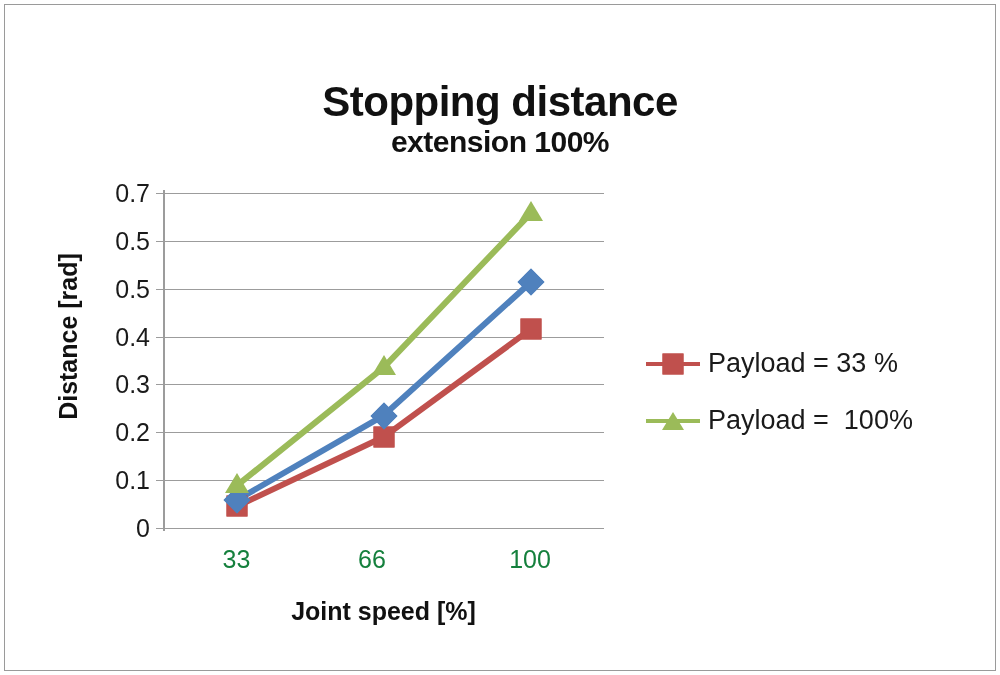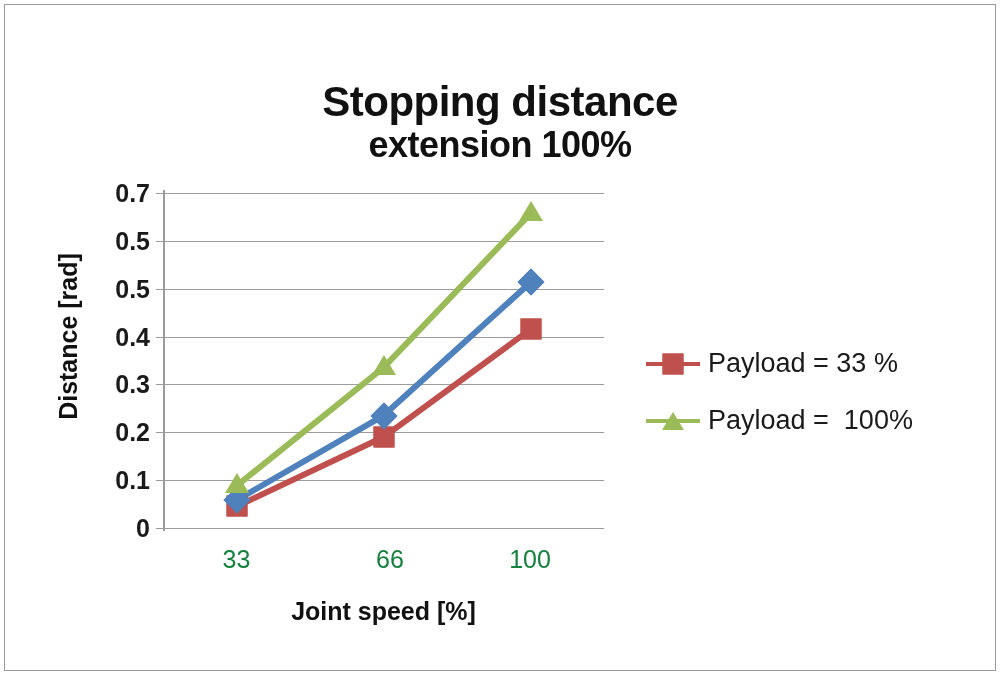--- a/index.html
+++ b/index.html
@@ -39,21 +39,21 @@
     text-align: center;
     font-weight: bold;
     font-size: 42px;
     line-height: 1.12;
     color: #111111;
     letter-spacing: -0.5px;
     margin-top: 48px;
   }
   .chart-title .line2 {
     display: block;
-    font-size: 36px;
+    font-size: 30px;
   }
 
   
   .plot-area {
     position: absolute;
     left: 163px;
     top: 193px;
     width: 441px;
     height: 335px;
   }
@@ -89,21 +89,20 @@
     font-size: 25px;
     color: #1a1a1a;
     transform: translateY(-50%);
   }
   .y-ticks-wrap {
     position: absolute;
     left: 90px;
     top: 0;
     width: 60px;
     height: 675px;
-    font-weight: bold;
   }
 
   
   .x-tick-label {
     position: absolute;
     top: 545px;
     width: 120px;
     text-align: center;
     font-size: 25px;
     color: #15803d;
@@ -256,21 +255,21 @@
         <div class="marker diamond" style="left: 220.5px; top: 222.536px; background: rgb(79, 129, 189); border: 1px solid rgb(79, 129, 189);"></div>
         <div class="marker diamond" style="left: 367.5px; top: 89.4929px; background: rgb(79, 129, 189); border: 1px solid rgb(79, 129, 189);"></div>
         <div class="marker triangle" style="left: 73.5px; top: 292.886px; border-bottom: 20px solid rgb(155, 187, 89); margin-top: -3px;"></div>
         <div class="marker triangle" style="left: 220.5px; top: 174.679px; border-bottom: 20px solid rgb(155, 187, 89); margin-top: -3px;"></div>
         <div class="marker triangle" style="left: 367.5px; top: 20.5786px; border-bottom: 20px solid rgb(155, 187, 89); margin-top: -3px;"></div>
       </div>
   </div>
 
   <div id="x-tick-labels">
       <div class="x-tick-label" style="left: 236.5px;">33</div>
-      <div class="x-tick-label" style="left: 390px;">66</div>
+      <div class="x-tick-label" style="left: 372px;">66</div>
       <div class="x-tick-label" style="left: 530px;">100</div>
     </div>
 
   <div class="x-axis-title">Joint speed [%]</div>
   <div class="y-axis-title">Distance [rad]</div>
 
   <div class="legend" id="legend">
       <div class="legend-item">
         <div class="legend-swatch">
           <div class="sw-line" style="background: rgb(192, 80, 77);"></div>

